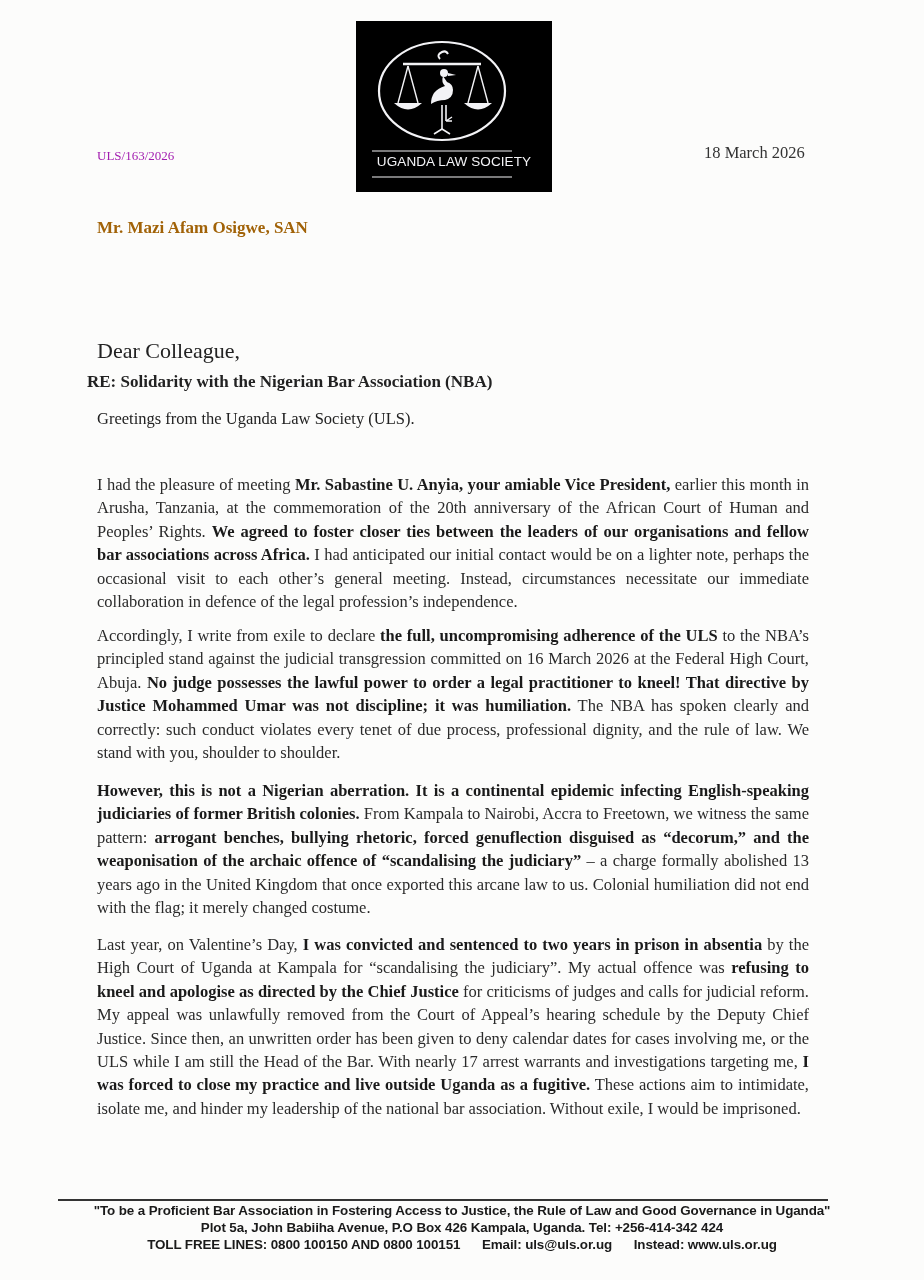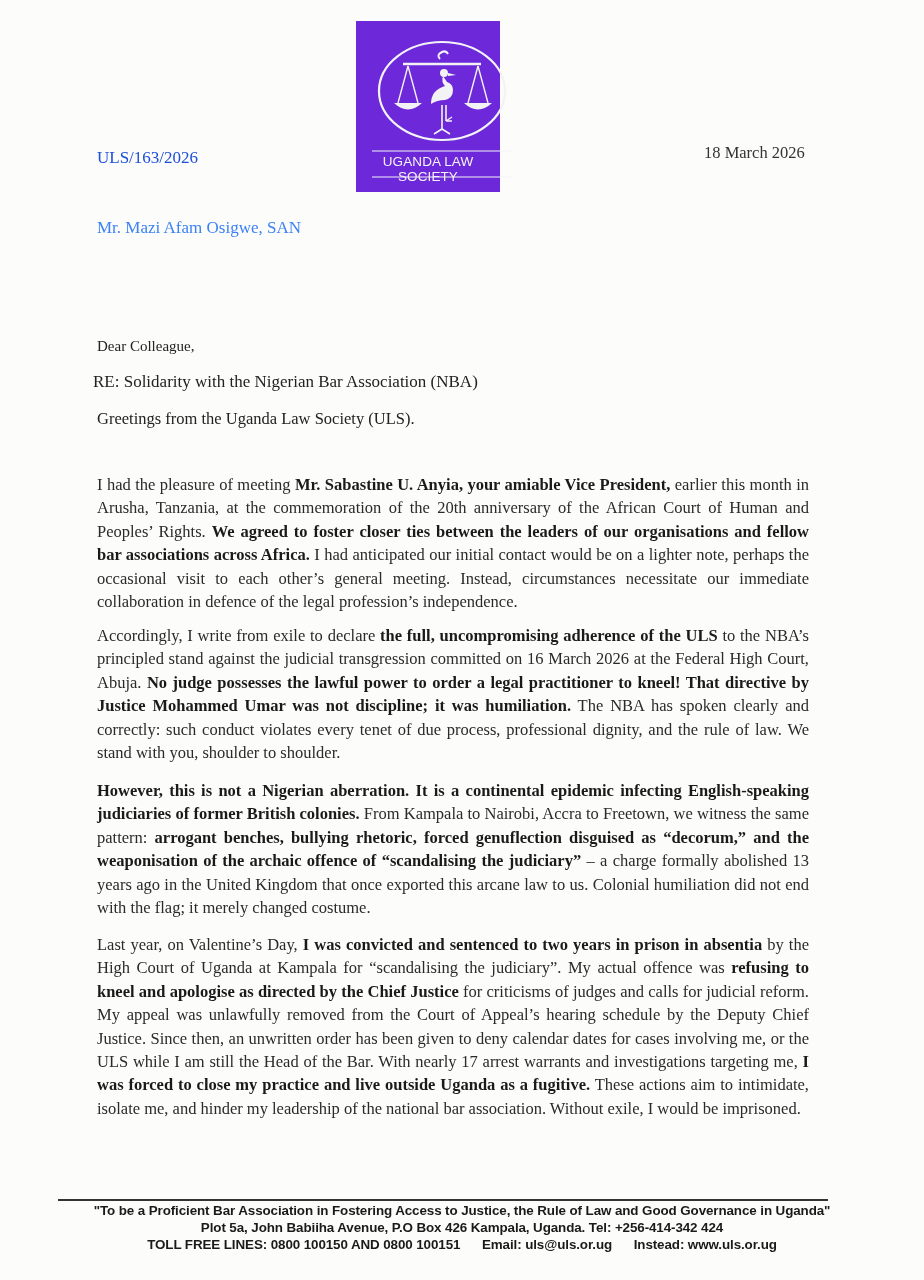--- a/index.html
+++ b/index.html
@@ -1,35 +1,35 @@
 <!DOCTYPE html>
 <html><head>
 <meta charset="utf-8">
 <style>
   html, body { margin:0; padding:0; }
   body {
     width:924px; height:1280px; background:#fcfcfb; position:relative; overflow:hidden;
     font-family:"Liberation Serif","DejaVu Serif",serif; color:#222;
   }
   .logo {
-    position:absolute; left:356px; top:21px; width:144px; height:171px;
-    background:#6d28d9; box-sizing:border-box;
+    position:absolute; left:356px; top:21px; width:196px; height:171px;
+    background:#000000; box-sizing:border-box;
   }
   .logo svg { position:absolute; left:0; top:0; }
   .logo-text {
     position:absolute; left:0; width:100%; top:133px; text-align:center;
     color:#f3f3f6; font-family:"Liberation Sans","DejaVu Sans",sans-serif;
     font-size:13.5px; letter-spacing:0.1px;
   }
-  .ref { position:absolute; left:97px; top:148px; font-size:17px; color:#1d4ed8; }
+  .ref { position:absolute; left:97px; top:148px; font-size:13px; color:#a21caf; }
   .date { position:absolute; left:704px; top:143px; font-size:16.5px; color:#333;text-align:right; }
-  .addressee { position:absolute; left:97px; top:216px; width:740px; font-weight:normal; font-size:17px; line-height:23.5px; color:#3b82f6; }
+  .addressee { position:absolute; left:97px; top:216px; width:740px; font-weight:bold; font-size:17px; line-height:23.5px; color:#a16207; }
   .addressee div { white-space:nowrap; }
-  .salutation { position:absolute; left:97px; top:338px; font-size:15px; }
-  .subject { position:absolute; left:93px; top:372px; font-size:17px; font-weight:normal; }
+  .salutation { position:absolute; left:97px; top:338px; font-size:22px; }
+  .subject { position:absolute; left:87px; top:372px; font-size:17px; font-weight:bold; }
   .greeting { position:absolute; left:97px; top:409px; font-size:16.5px; }
   .para {
     position:absolute; left:97px; width:712px; font-size:16.5px; line-height:23.4px;
     text-align:justify; color:#2a2a2a;
   }
   .para b { color:#1a1a1a; }
   #p1 { top:445px;margin-top:28px; }
   #p2 { top:624px; }
   #p3 { top:779px; }
   #p4 { top:933px; }

